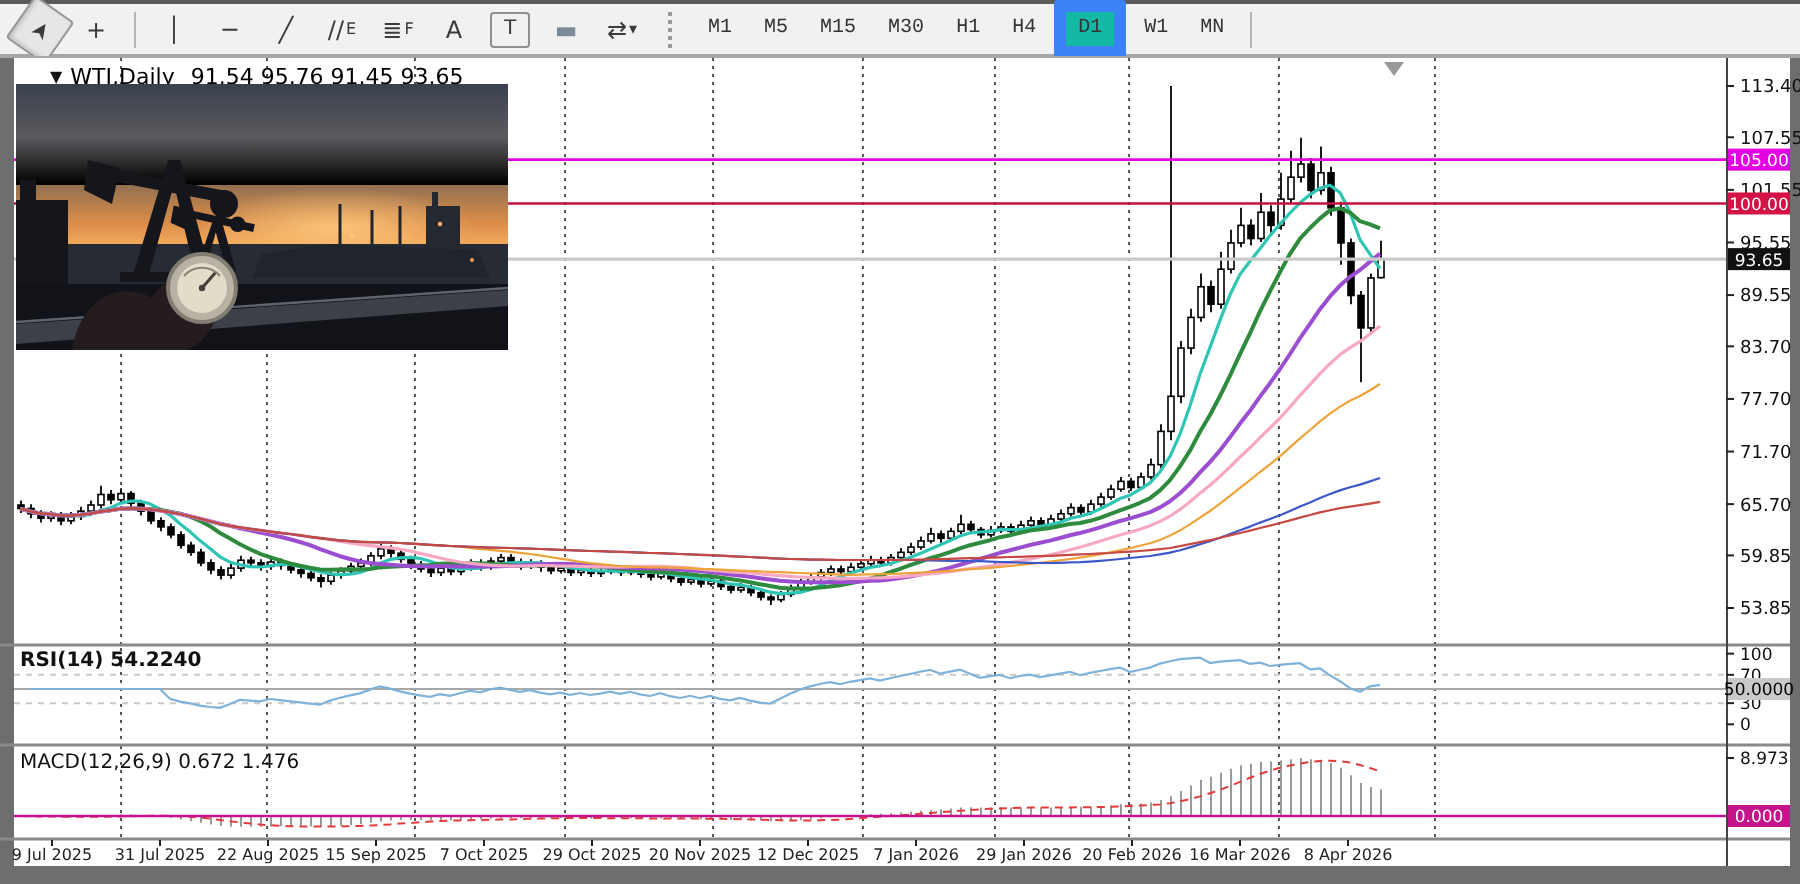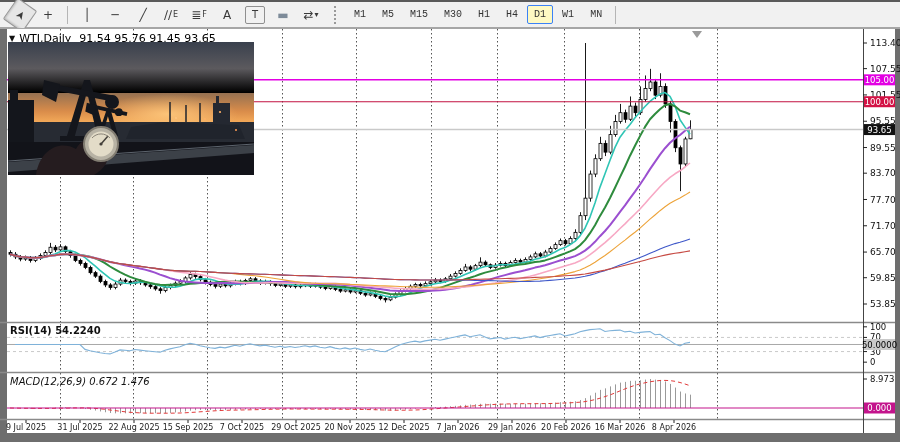--- a/index.html
+++ b/index.html
@@ -8,28 +8,28 @@
   
   #toolbar{position:absolute;left:0;top:0;width:900px;height:28px;background:#f1f1f1;
            border-top:2px solid #5a5a5a;border-bottom:1px solid #a6a6a6;box-sizing:border-box;
            display:flex;align-items:center;padding-left:6px;}
   .tbtn{min-width:24px;height:22px;display:flex;align-items:center;justify-content:center;
         font-size:12px;color:#3a3a3a;border:1px solid transparent;border-radius:2px;margin:0 1px;cursor:default;}
   .tbtn.active{background:#e6e6e6;border:1px solid #969696;box-shadow:inset 1px 1px 2px rgba(0,0,0,.18);}
   .tsep{width:1px;height:18px;background:#b5b5b5;margin:0 5px;}
   .thandle{width:3px;height:18px;border-left:2px dotted #9a9a9a;margin:0 7px 0 9px;}
   .tfbtn{padding:3px 6px;font-size:10px;color:#333;border:1px solid transparent;border-radius:2px;margin:0 1px;font-family:Liberation Mono, monospace;}
-  .tfbtn.active{border:1px solid #3b82f6;background:#fef9c3;}
+  .tfbtn.active{border:6px solid #3b82f6;background:#14b8a6;}
   .glyph-small{font-size:8px;margin-left:1px;}
   
-  #chart-title{position:absolute;left:9px;top:32px;font-size:11px;color:#000;z-index:5;}
+  #chart-title{position:absolute;left:25px;top:32px;font-size:11px;color:#000;z-index:5;}
   #chart-title .tri{font-size:8px;vertical-align:1px;margin-right:4px;color:#111;}
   #chart-title .ohlc{margin-left:8px;}
   #rsi-label{position:absolute;left:10px;top:325px;font-size:10px;color:#111;z-index:5;font-weight:bold;}
-  #macd-label{position:absolute;left:10px;top:376px;font-size:10px;color:#111;z-index:5;font-style:italic;}
+  #macd-label{position:absolute;left:10px;top:376px;font-size:10px;color:#111;z-index:5;}
   #photo{position:absolute;left:8px;top:42px;width:246px;height:133px;z-index:6;}
   #chart-svg{position:absolute;left:0;top:0;z-index:1;}
 </style>
 </head>
 <body>
 
 <div id="app">
 
   <div id="toolbar">
       <div class="tbtn active" style="transform: rotate(-55deg); font-size: 11px;">➤</div>

